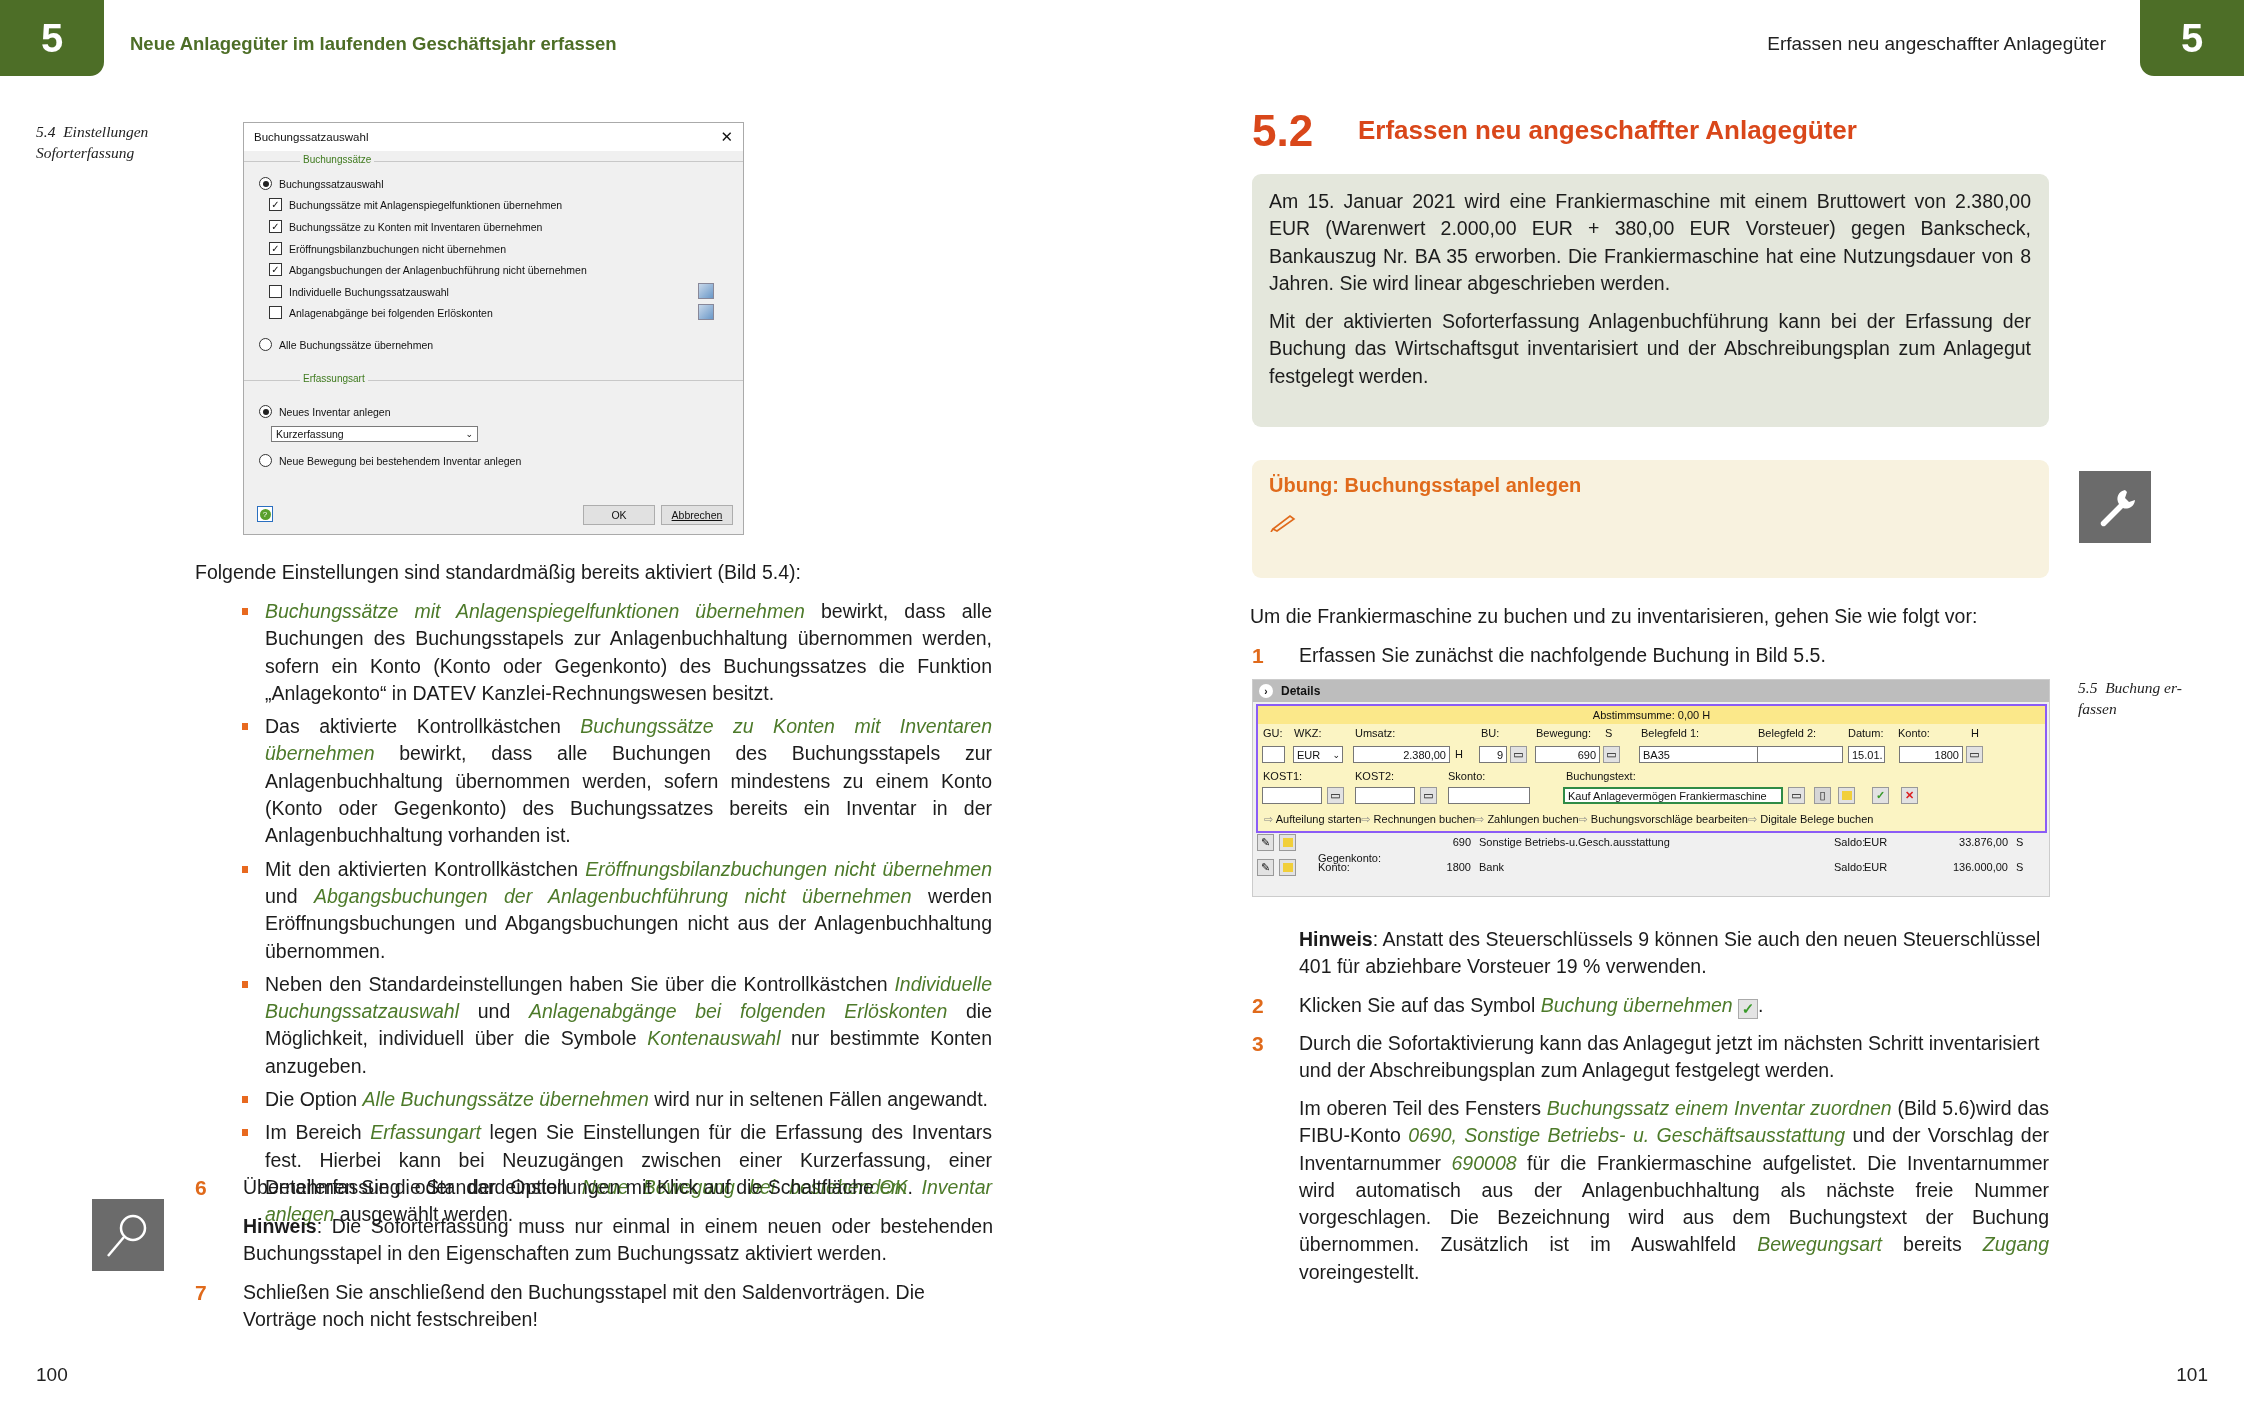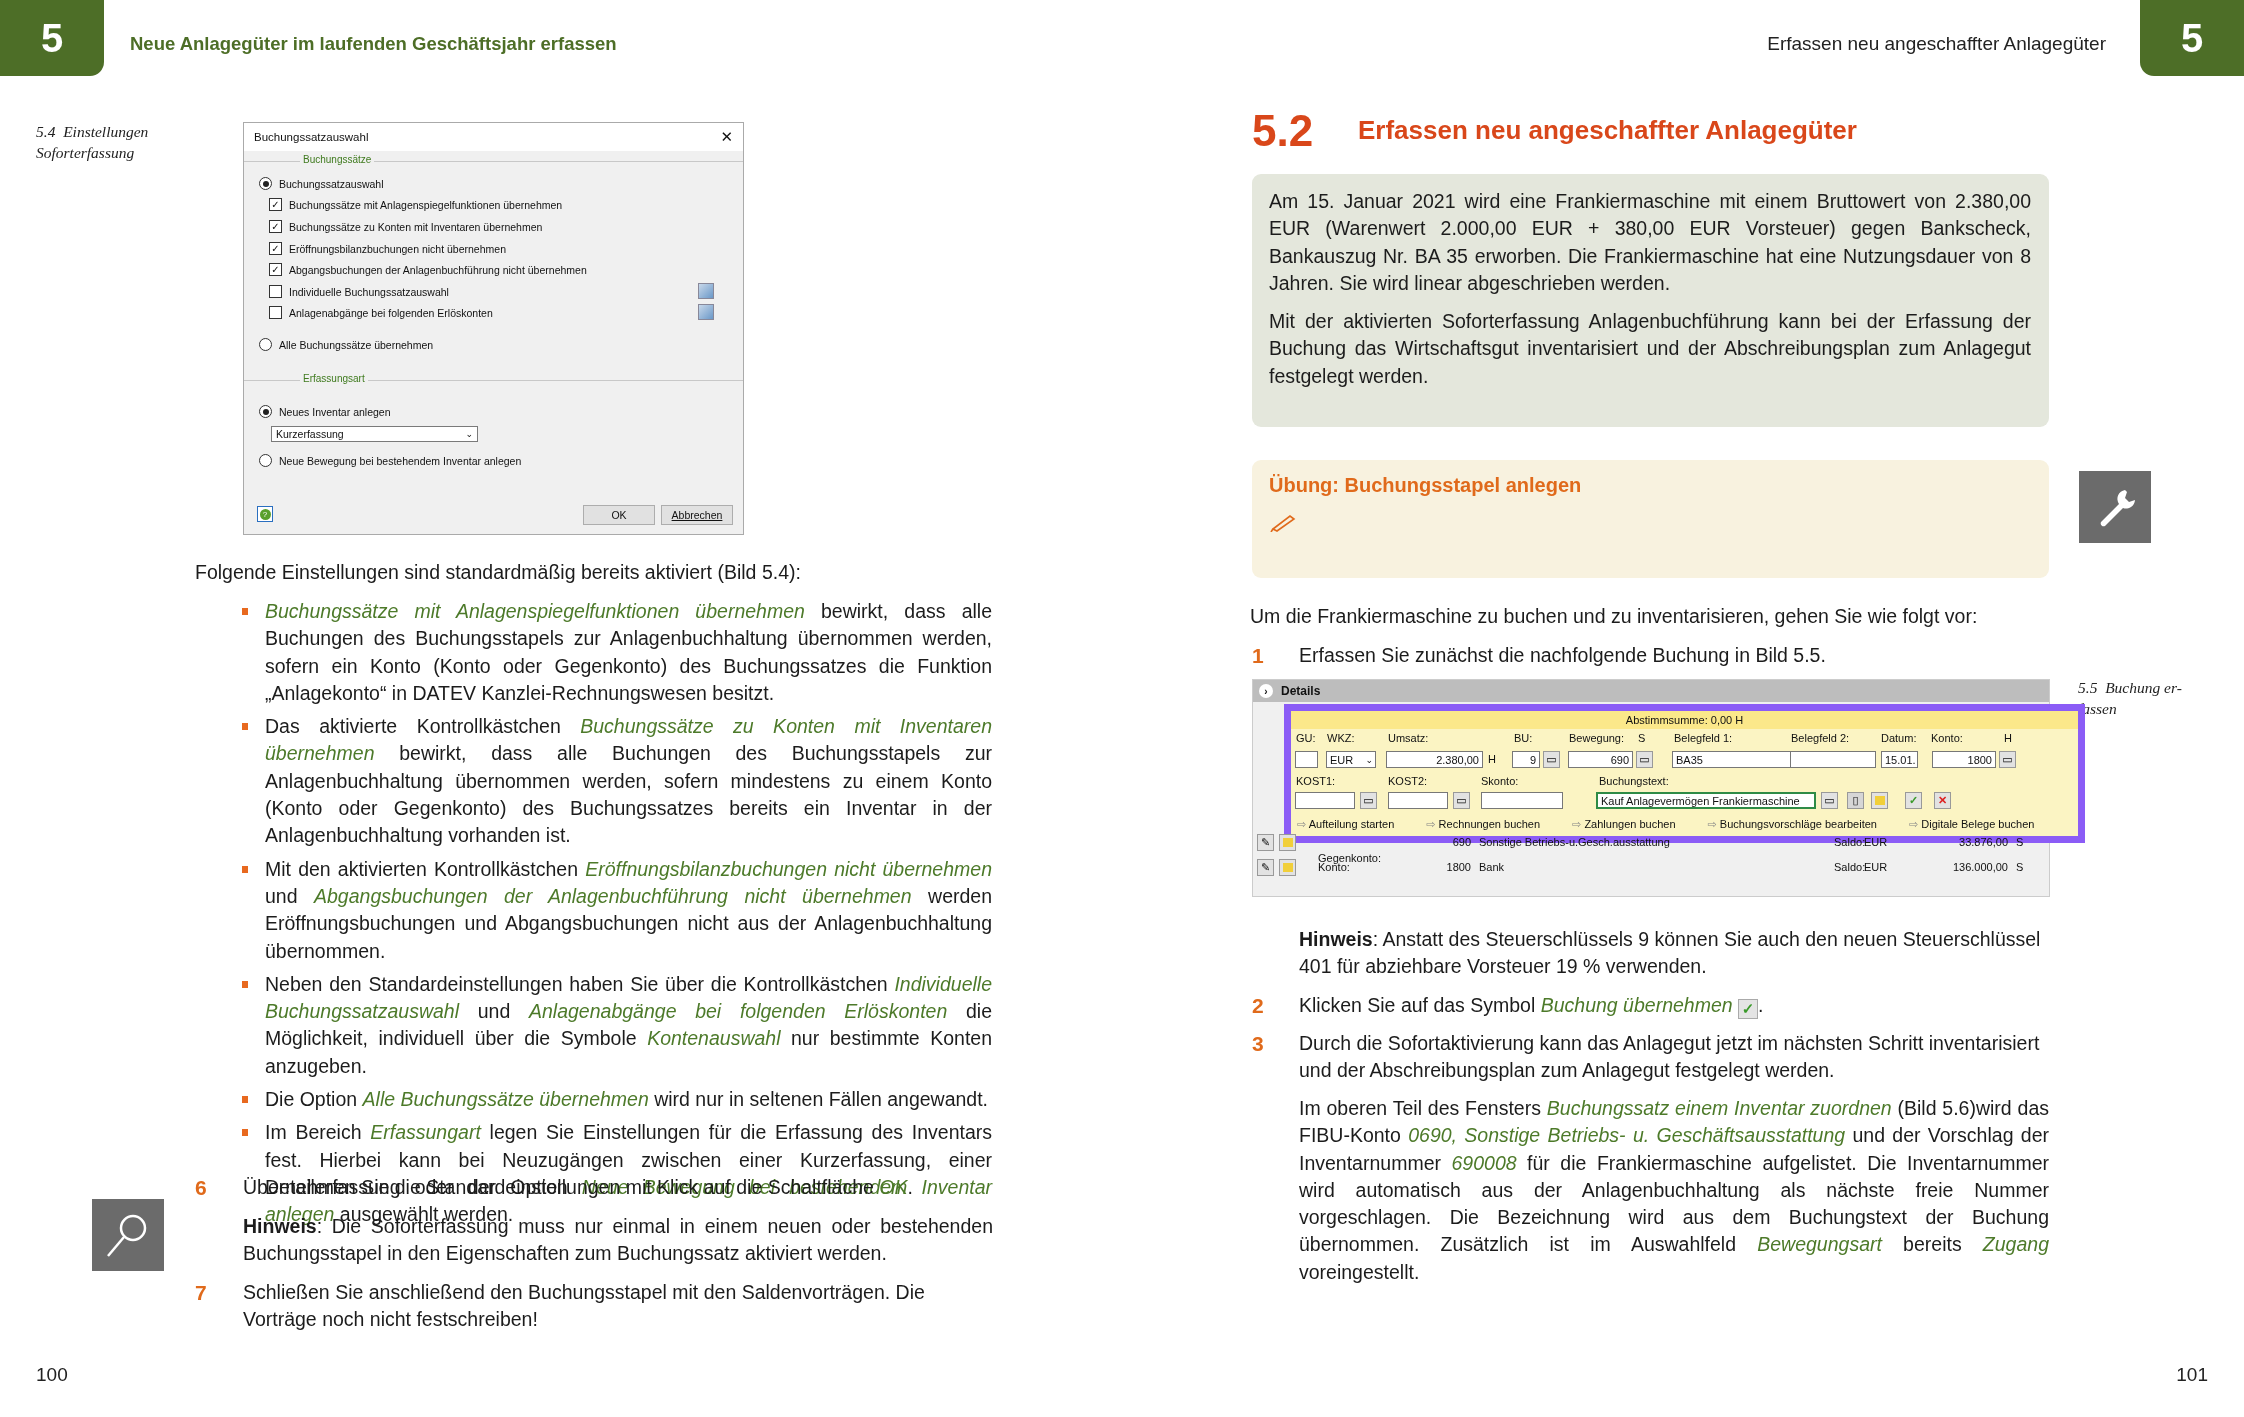--- a/index.html
+++ b/index.html
@@ -30,21 +30,21 @@
   
   .sec-num{left:1252px;top:106px;font-size:44px;font-weight:bold;color:#d9471a;}
   .sec-title{left:1358px;top:115px;font-size:26px;font-weight:bold;color:#d9471a;}
   .box-green{left:1252px;top:174px;width:797px;height:253px;background:#e4e7dc;border-radius:9px;}
   .box-yellow{left:1252px;top:460px;width:797px;height:118px;background:#f8f2df;border-radius:9px;}
   .box-title{font-weight:bold;font-size:20px;}
   .tool-tile{background:#6b6b6b;display:flex;align-items:center;justify-content:center;}
   
   .bk{left:1252px;top:679px;width:796px;height:216px;background:#f0f0f0;border:1px solid #ccc;font-size:11px;color:#111;}
   .bk .hdr{height:22px;background:#bdbdbd;display:flex;align-items:center;gap:8px;padding-left:6px;font-weight:bold;font-size:12px;}
-  .bk .yellow{position:absolute;left:3px;top:24px;width:787px;height:125px;background:#fbf4c3;border:7px solid #8b5cf6;margin-left:28px;}
+  .bk .yellow{position:absolute;left:3px;top:24px;width:787px;height:125px;background:#fbf4c3;border:2px solid #8b5cf6;}
   .bk .yb{position:absolute;left:0;top:0;right:0;height:18px;background:#fbe88a;text-align:center;line-height:18px;}
   .fld{position:absolute;height:17px;background:#fff;border:1px solid #777;font-size:11px;line-height:17px;padding:0 3px;box-sizing:border-box;}
   .lbl{position:absolute;font-size:11px;}
   .ib{position:absolute;width:17px;height:17px;background:#e2e2e2;border:1px solid #999;box-sizing:border-box;display:flex;align-items:center;justify-content:center;font-size:11px;}
   .page-num{font-size:19px;color:#222;}
 </style>
 </head>
 <body>
 
 <div class="abs tab tab-left">
@@ -242,21 +242,21 @@
     <div class="fld" style="left:190px;top:81px;width:82px;"></div>
     <div class="fld" style="left:305px;top:81px;width:220px;border:2px solid #2f8b46;line-height:14px;">Kauf Anlagevermögen Frankiermaschine</div>
     <span class="ib" style="left:530px;top:81px;">▭</span>
     <span class="ib" style="left:556px;top:81px;background:#d6d6d6;">▯</span>
     <span class="ib" style="left:580px;top:81px;">
         <span style="width:10px;height:9px;background:#f1cf3a;display:block;"></span>
       </span>
     <span class="ib" style="left:614px;top:81px;color:#3a9a2a;font-weight:bold;">✓</span>
     <span class="ib" style="left:643px;top:81px;color:#d22;font-weight:bold;">✕</span>
 
-    <div class="abs" style="left:6px;top:107px;font-size:11px;display:flex;gap:32px;">
+    <div class="abs" style="left:6px;top:107px;font-size:11px;display:flex;gap:0;">
       <span><span style="color:#888;">⇨</span> <span>Aufteilung starten</span></span>
       <span><span style="color:#888;">⇨</span> <span>Rechnungen buchen</span></span>
       <span><span style="color:#888;">⇨</span> <span>Zahlungen buchen</span></span>
       <span><span style="color:#888;">⇨</span> <span>Buchungsvorschläge bearbeiten</span></span>
       <span><span style="color:#888;">⇨</span> <span>Digitale Belege buchen</span></span>
     </div>
   </div>
 
   <div class="abs" style="left:3px;top:152px;width:787px;height:22px;">
     <span class="ib" style="left:1px;top:2px;">✎</span>

